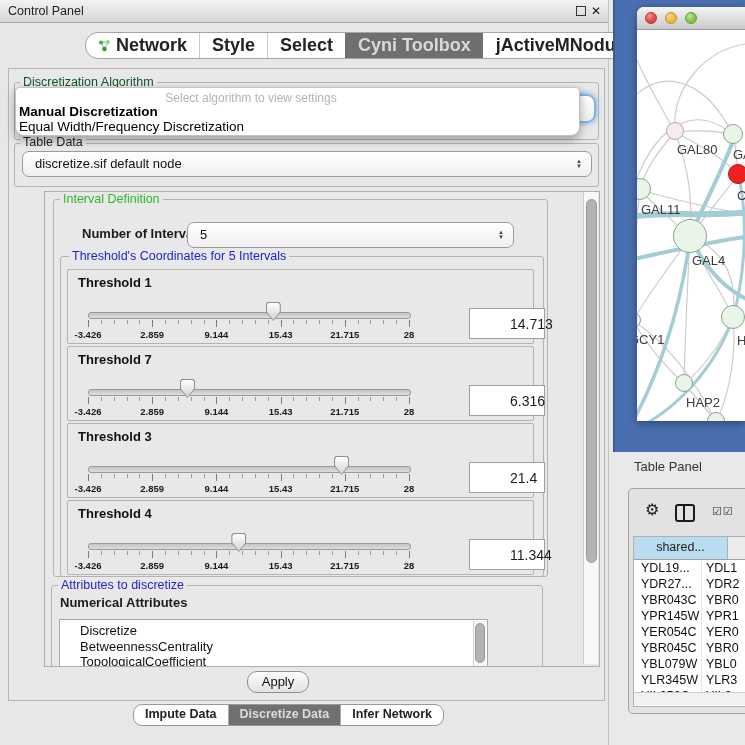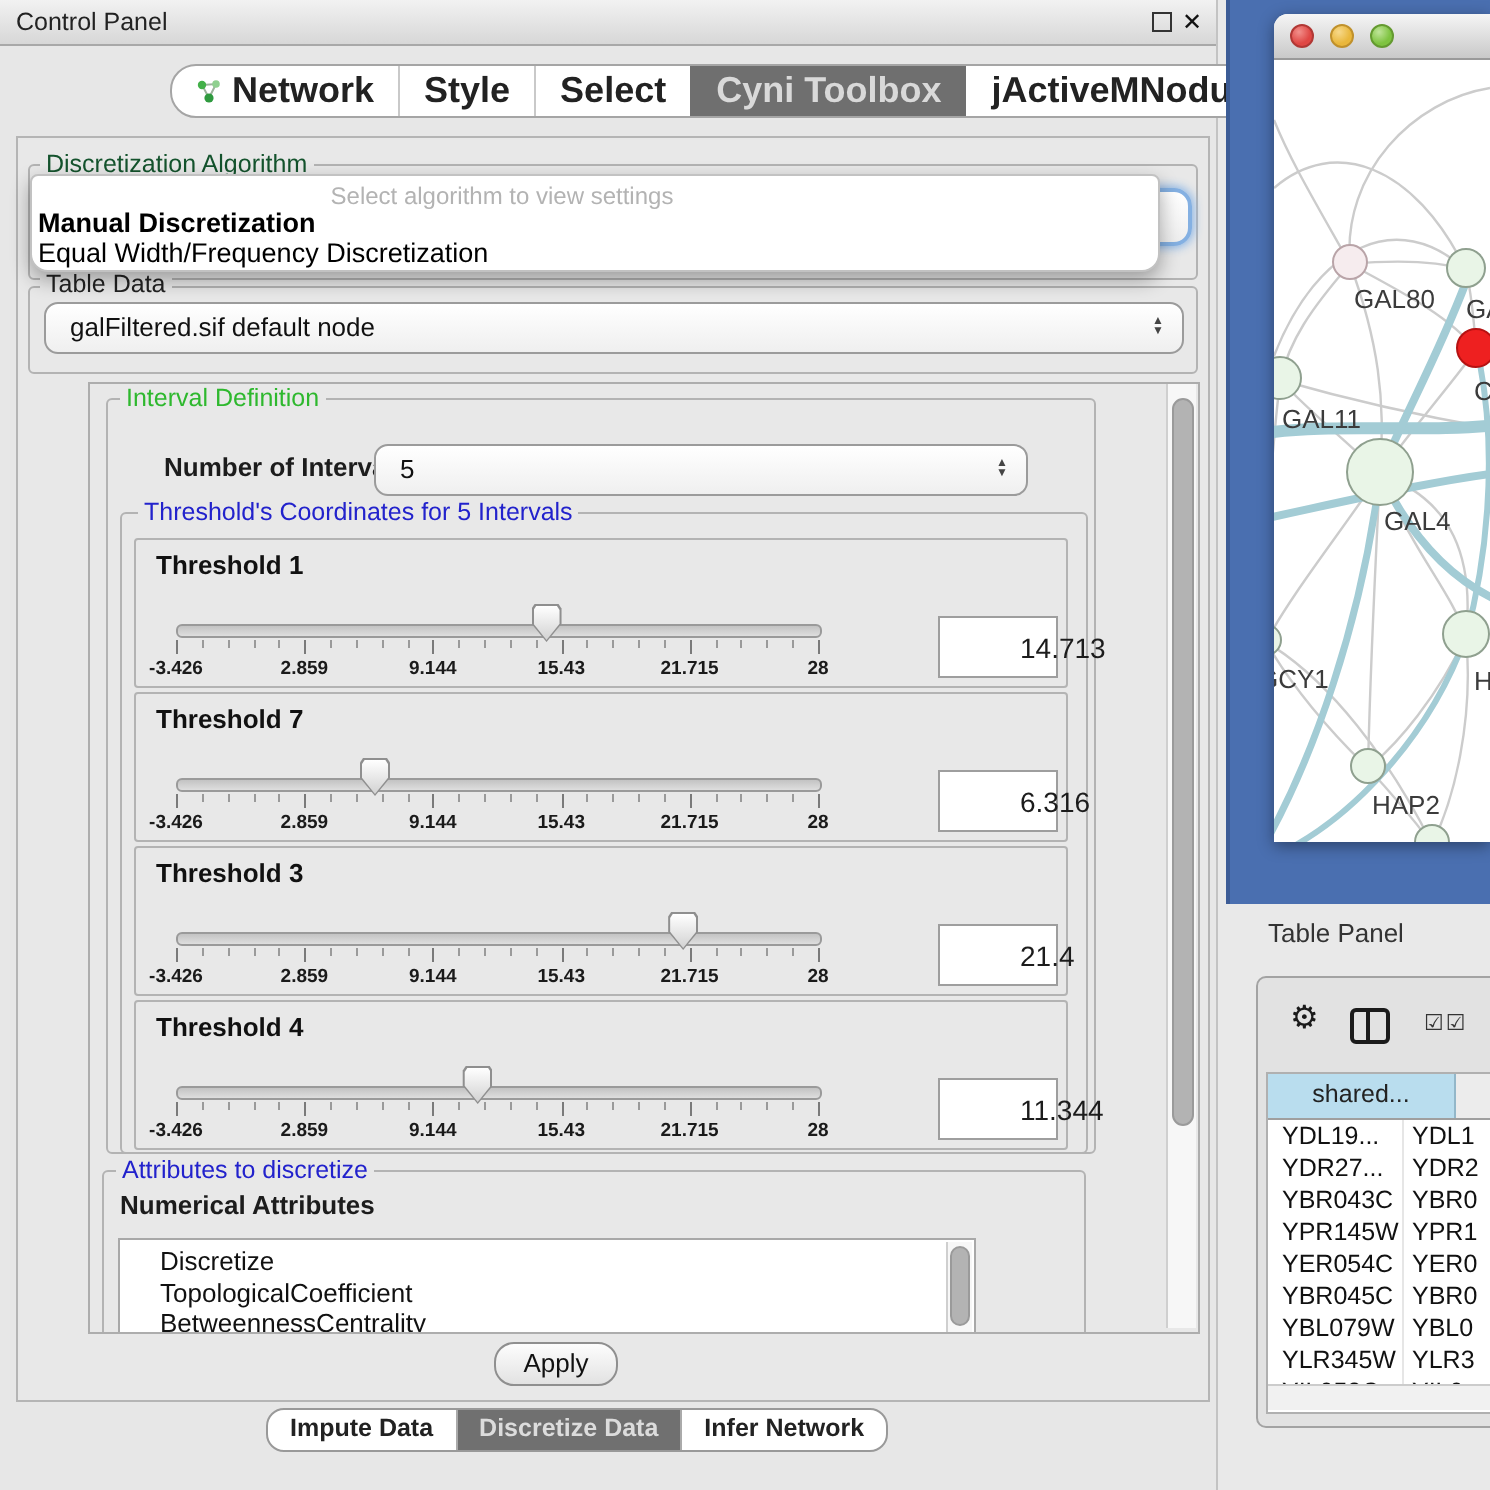--- a/index.html
+++ b/index.html
@@ -55,21 +55,21 @@
   .thr-title{position:absolute;left:10px;top:5px;font-size:13px;font-weight:bold;color:#111;}
   .track{position:absolute;left:20px;top:42px;width:321px;height:5px;border:1px solid #9a9a9a;border-radius:3px;
          background:linear-gradient(#c3c3c3,#dedede);}
   .thumb{position:absolute;top:32px;width:15px;height:19px;}
   .thumb .sh{position:absolute;clip-path:polygon(10% 0,90% 0,100% 12%,100% 52%,50% 100%,0 52%,0 12%);}
   .thumb .o{inset:0;background:#8f8f8f;}
   .thumb .i{inset:1px;background:linear-gradient(#ffffff,#d2d2d2);}
   .tick{position:absolute;top:50px;width:1px;height:7px;background:#7a7a7a;}
   .tick.minor{height:4px;background:#9a9a9a;}
   .ticklab{position:absolute;top:59px;width:40px;text-align:center;font-size:9.5px;font-weight:bold;color:#1a1a1a;}
-  .vfield{position:absolute;left:401px;top:38px;width:60px;height:31px;background:#fff;border:1px solid #9e9e9e;
+  .vfield{position:absolute;left:401px;top:38px;width:76px;height:31px;background:#fff;border:1px solid #9e9e9e;
           font-size:14px;line-height:31px;text-align:right;padding-right:8px;box-sizing:border-box;padding-left:40px;}
 
   
   #attr-list{position:absolute;left:7px;top:33px;width:427px;height:110px;background:#fff;border:1px solid #a8a8a8;}
   .list-item{padding-left:20px;font-size:13px;line-height:15.5px;color:#111;white-space:nowrap;}
   #attr-list .list-item:first-child{padding-top:3px;}
 
   
   #apply-btn{left:247px;top:671px;width:60px;height:20px;border:1px solid #8f8f8f;border-radius:10px;
              background:linear-gradient(#fdfdfd,#e2e2e2);font-size:13px;text-align:center;line-height:19px;color:#111;}
@@ -147,21 +147,21 @@
 
     <div id="content-panel" class="abs"></div>
 
     <div class="group" style="left:14px;top:82px;width:583px;height:56px;"></div>
     <div class="gtitle t-dim" style="left:20px;top:76px;">Discretization Algorithm</div>
     <div id="focus-combo" class="abs"></div>
 
     <div class="group" style="left:14px;top:143px;width:583px;height:42px;"></div>
     <div class="gtitle t-dark" style="left:20px;top:136px;">Table Data</div>
     <div class="combo" style="left:22px;top:151px;width:568px;height:24px;">
-      <span class="ctext">galFiltered.sif default node</span>
+      <span class="ctext">discretize.sif default node</span>
       <span class="spin">▲<br>▼</span>
     </div>
 
     <div id="scroll-pane" class="abs">
 
       <div class="group" style="left:8px;top:7px;width:493px;height:376px;">
         <div class="gtitle t-green" style="left:6px;top:-7px;">Interval Definition</div>
         <div class="abs" style="left:28px;top:26px;font-size:13px;font-weight:bold;">Number of Intervals</div>
         <div class="combo" style="left:133px;top:22px;width:325px;height:24px;">
           <span class="ctext">5</span>
@@ -337,22 +337,22 @@
               </div>
             </div>
         </div>
       </div>
 
       <div class="group" style="left:6px;top:393px;width:490px;height:115px;">
         <div class="gtitle t-blue" style="left:6px;top:-7px;">Attributes to discretize</div>
         <div class="abs" style="left:8px;top:9px;font-size:13px;font-weight:bold;">Numerical Attributes</div>
         <div id="attr-list">
             <div class="list-item">Discretize</div>
+            <div class="list-item">BetweennessCentrality</div>
             <div class="list-item">TopologicalCoefficient</div>
-            <div class="list-item">BetweennessCentrality</div>
           </div>
         <div class="abs vtrack" style="left:421px;top:35px;width:12px;height:106px;">
           <div class="abs vthumb" style="left:1px;top:2px;width:8px;height:38px;"></div>
         </div>
       </div>
     </div>
 
     <div class="abs vtrack" style="left:583px;top:192px;width:14px;height:472px;">
       <div class="abs vthumb" style="left:1.5px;top:7px;width:9px;height:362px;"></div>
     </div>

